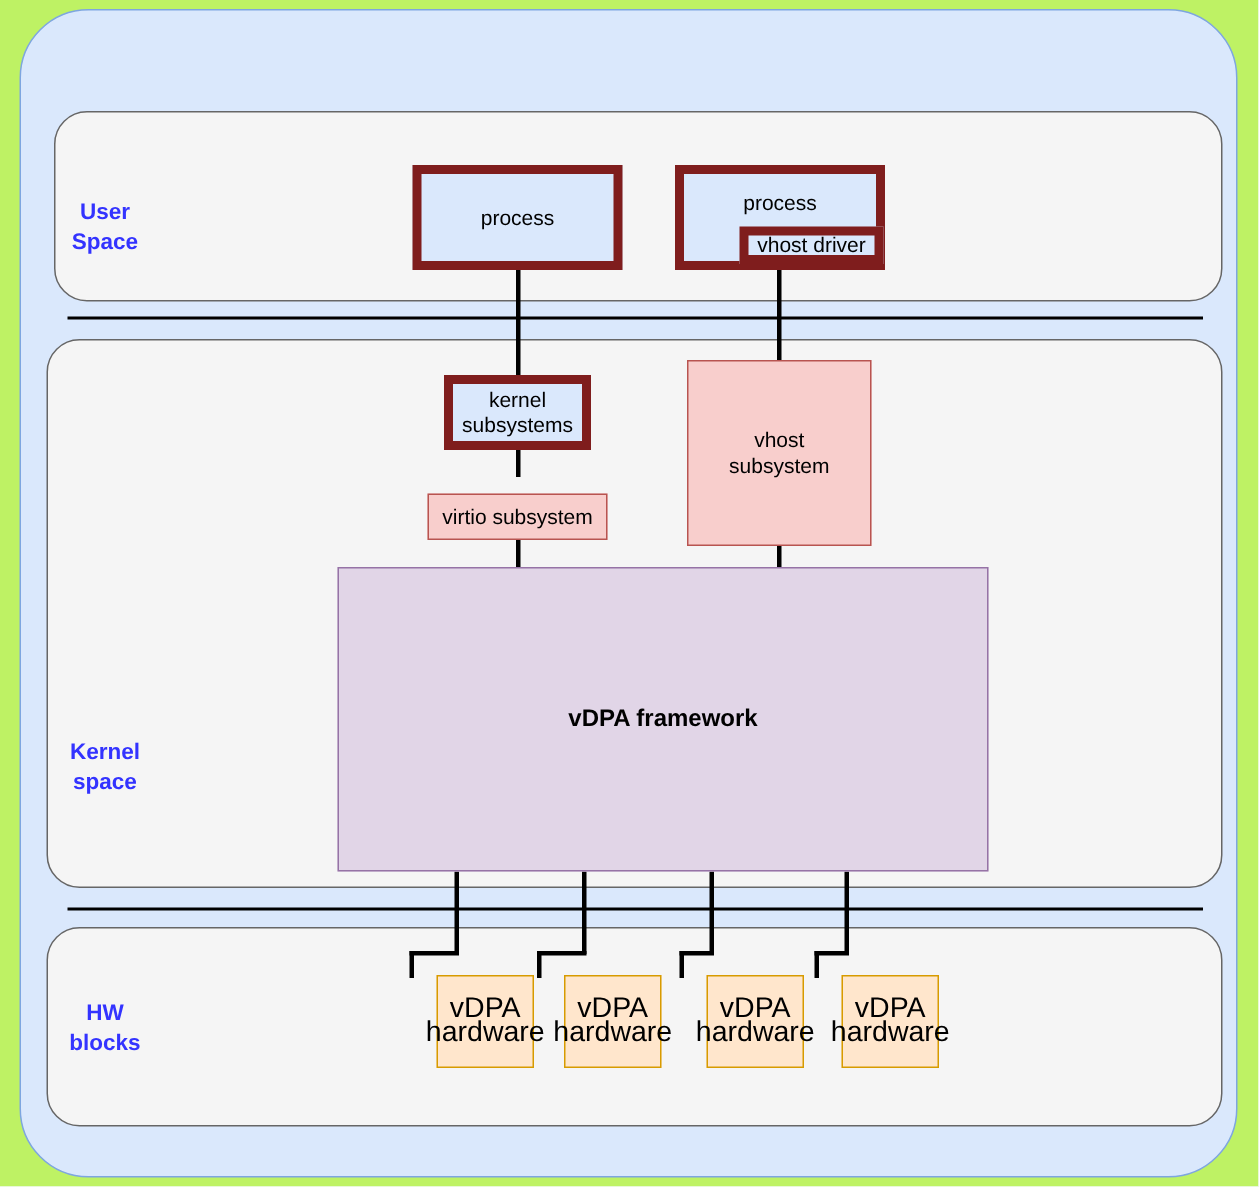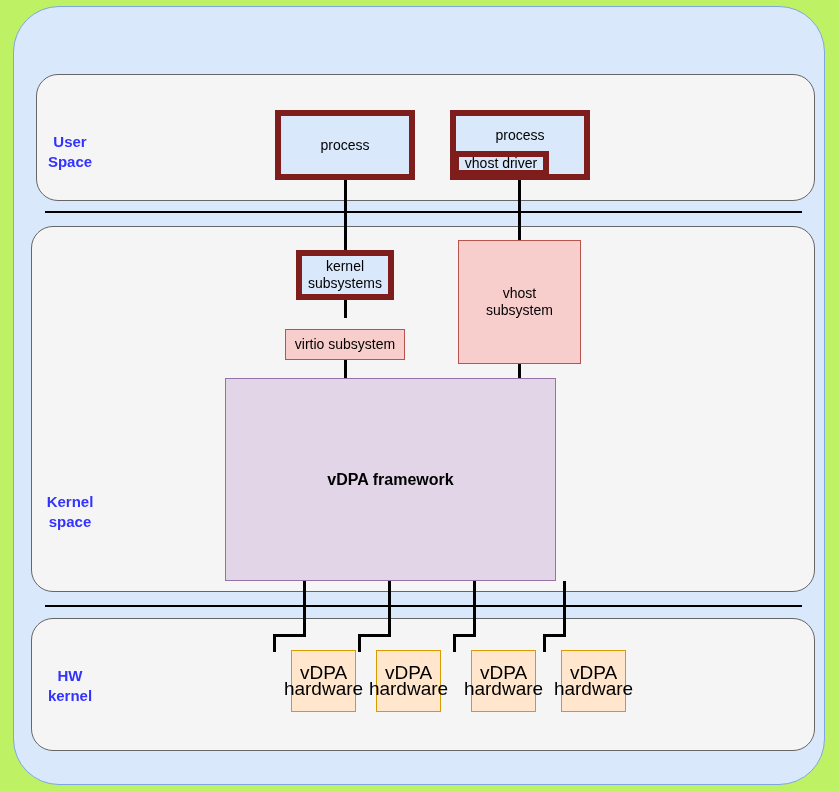--- a/index.html
+++ b/index.html
@@ -84,25 +84,25 @@
   .node.blue   { background: #dae8fc; border: 6px solid #7f1d1d; }
   .node.pink   { background: #f8cecc; border: 1px solid #b85450; }
   .node.purple { background: #e1d5e7; border: 1px solid #9673a6; }
   .node.orange { background: #ffe6cc; border: 1px solid #d79b00; font-size: 19px; line-height: 16px; margin-left: 48px; }
   .node.bold   { font-weight: bold; font-size: 16px; }
 
   
   .n-process-1     { left: 275px; top: 110px; width: 140px; height: 70px; align-items: center; }
   .n-process-2     { left: 450px; top: 110px; width: 140px; height: 70px;
                      align-items: flex-start; padding-top: 11px; }
-  .n-vhost-driver  { left: 453px; top: 151px; width: 96px;  height: 25px; font-size: 14px; }
+  .n-vhost-driver  { left: 493px; top: 151px; width: 96px;  height: 25px; font-size: 14px; }
   .n-kernel-sub    { left: 296px; top: 250px; width: 98px;  height: 50px; }
   .n-virtio-sub    { left: 285px; top: 317px; width: 120px; height: 31px; margin-top: 12px; }
   .n-vhost-sub     { left: 458px; top: 240px; width: 123px; height: 124px; }
-  .n-vdpa-fw       { left: 225px; top: 378px; width: 331px; height: 203px; }
+  .n-vdpa-fw       { left: 225px; top: 378px; width: 434px; height: 203px; }
   .n-hw-1          { left: 243px; top: 650px; width: 65px;  height: 62px; }
   .n-hw-2          { left: 328px; top: 650px; width: 65px;  height: 62px; }
   .n-hw-3          { left: 423px; top: 650px; width: 65px;  height: 62px; }
   .n-hw-4          { left: 513px; top: 650px; width: 65px;  height: 62px; }
 
   
   .conn-v {
     position: absolute;
     width: 0;
     border-left: 3px solid #000000;
@@ -133,21 +133,21 @@
   <div class="panel panel-hw"></div>
 
   <div class="separator sep-top"></div>
   <div class="separator sep-bottom"></div>
 
   <div class="zone-label zone-user">User
 Space</div>
   <div class="zone-label zone-kernel">Kernel
 space</div>
   <div class="zone-label zone-hw">HW
-kernel</div>
+blocks</div>
 
   <div class="conn-v c-p1-kernel"></div>
   <div class="conn-v c-kernel-vir"></div>
   <div class="conn-v c-virt-fw"></div>
   <div class="conn-v c-p2-vhost"></div>
   <div class="conn-v c-vhost-fw"></div>
 
   <div class="elbow e1">
     <div class="seg-down-a" style="left:303px; top:581px; height:55px;"></div>
     <div class="seg-across" style="left:273px; top:634px; width:33px;"></div>

